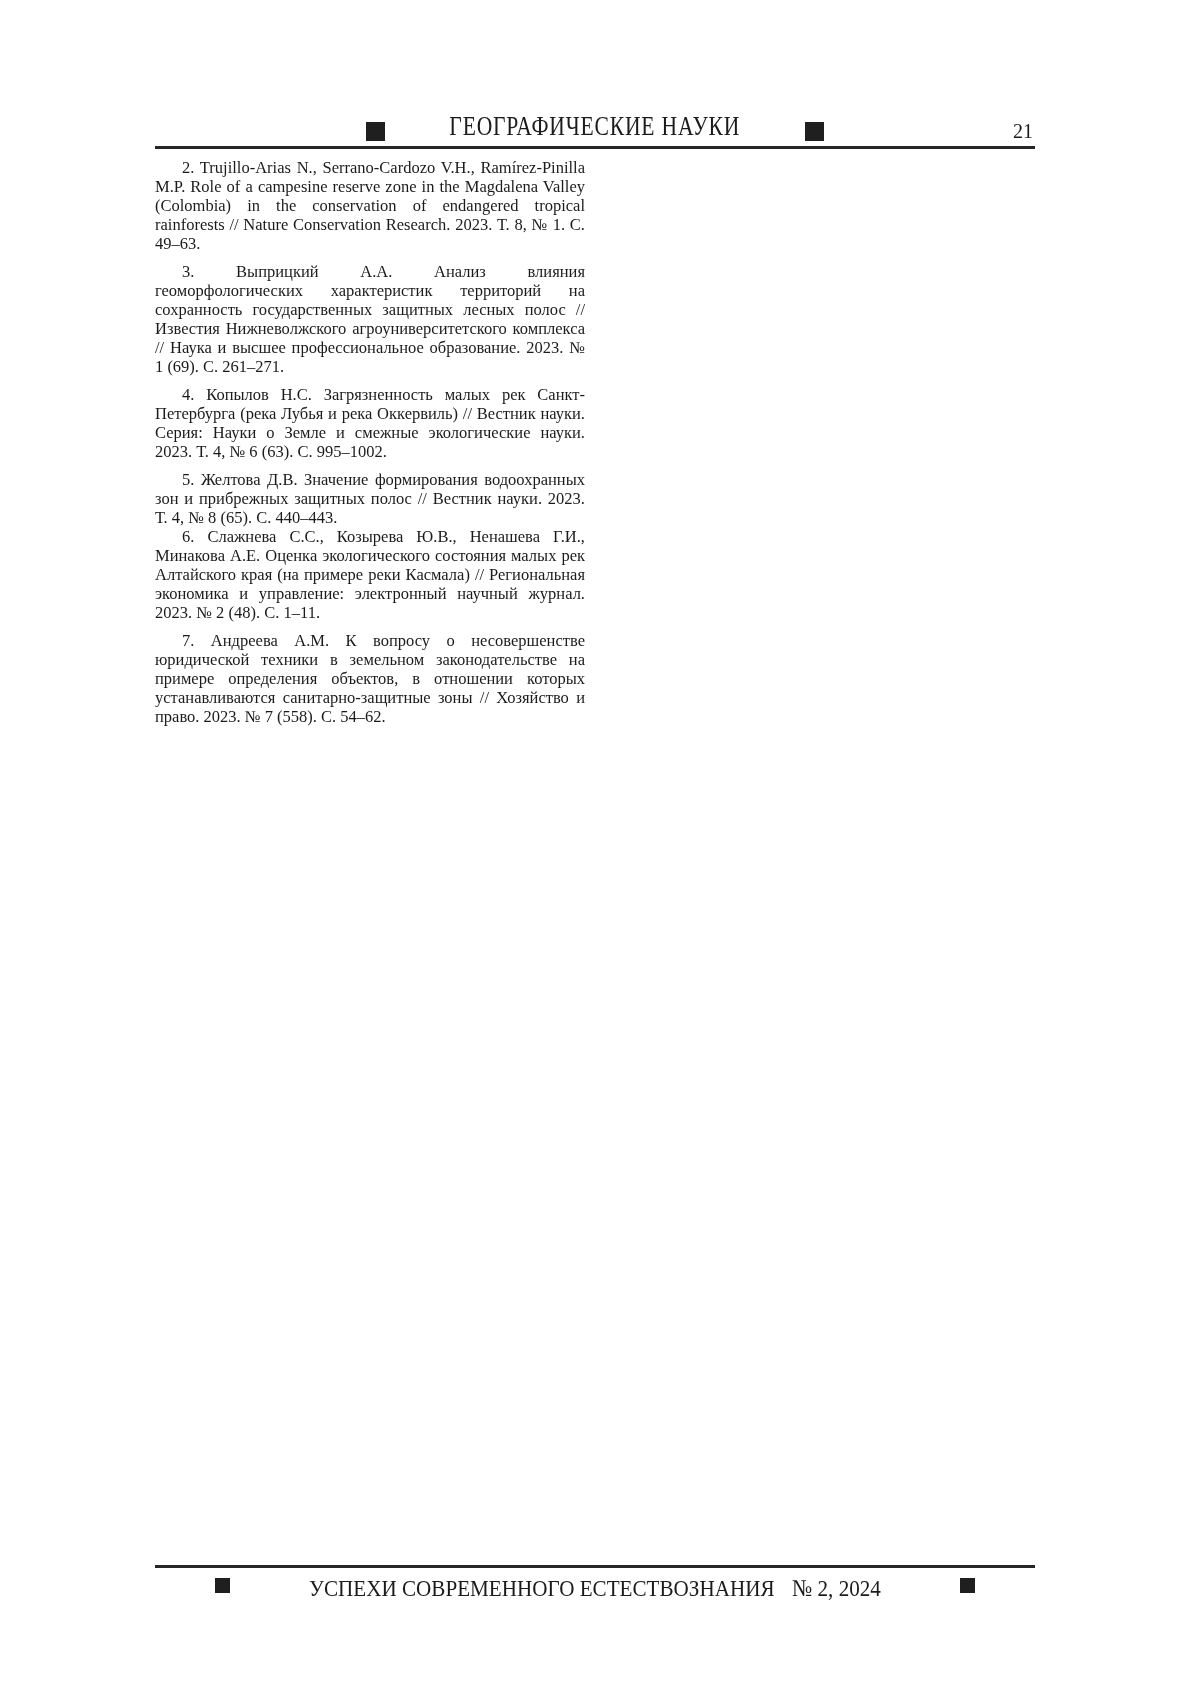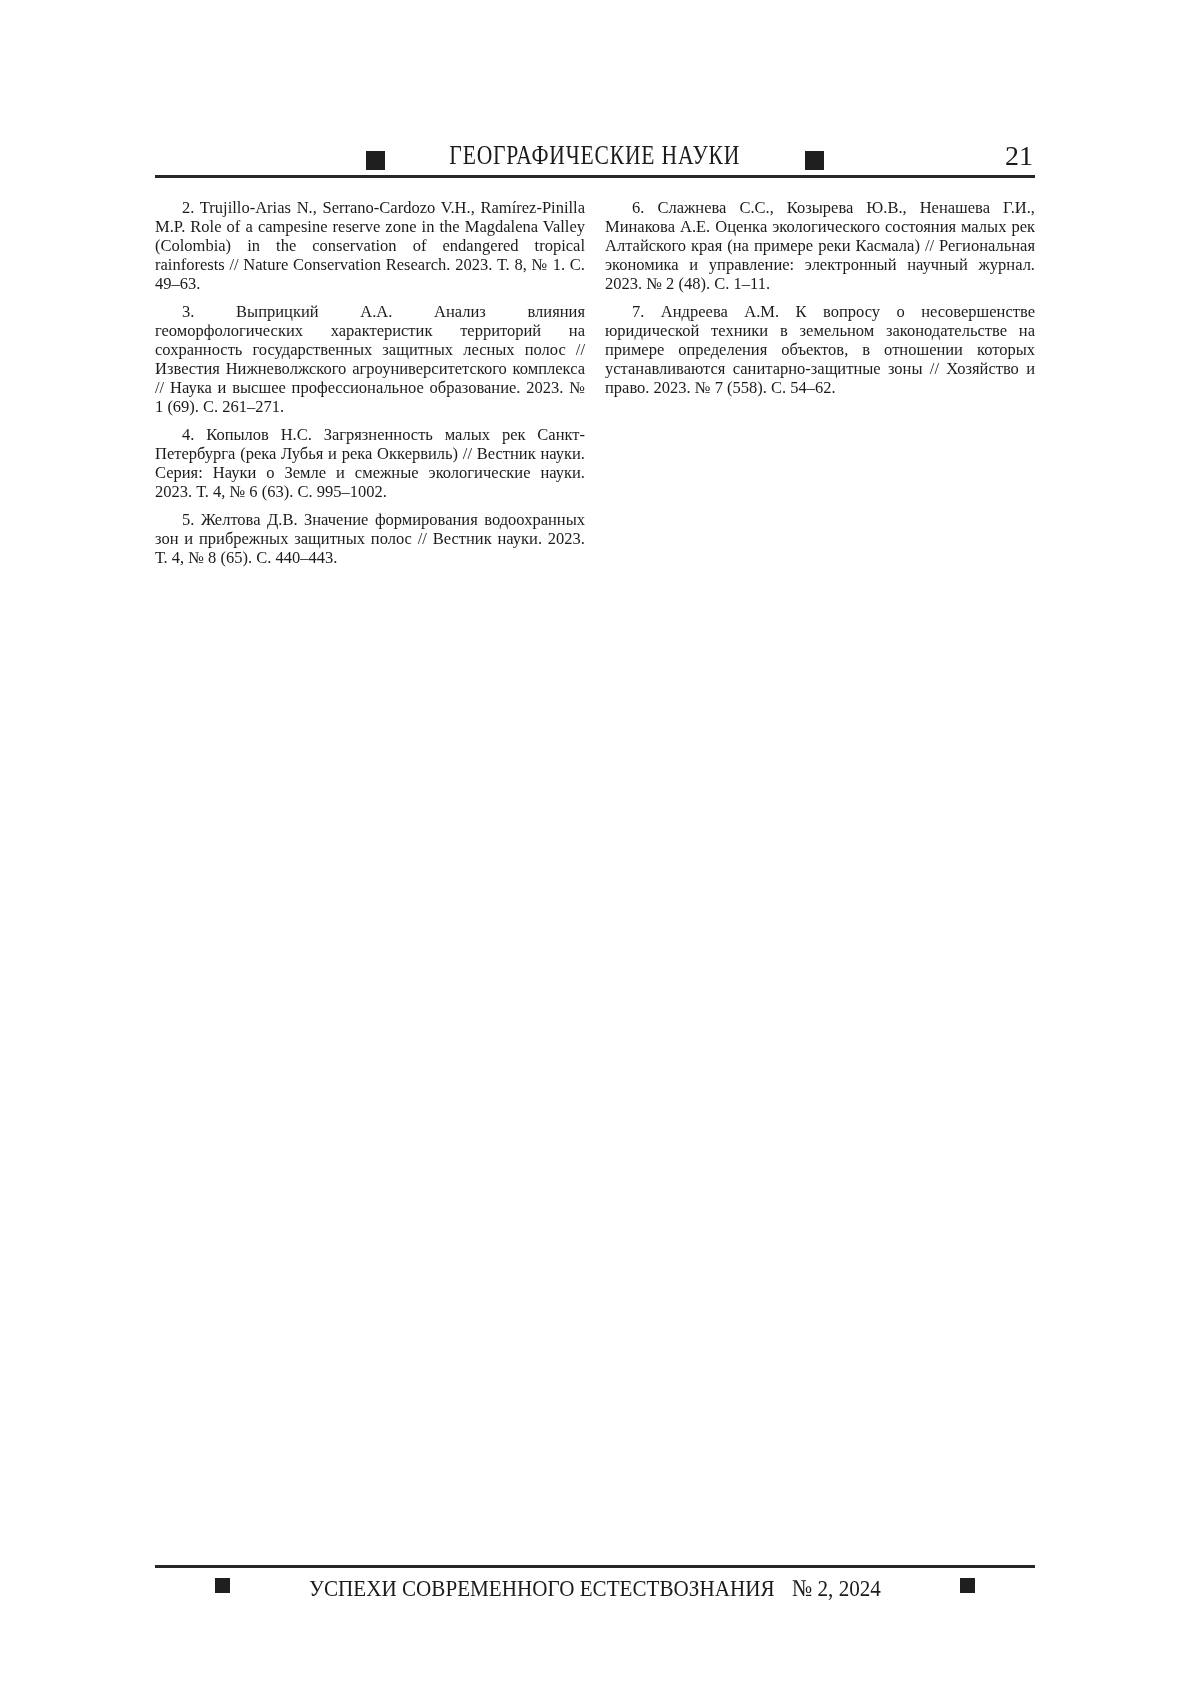--- a/index.html
+++ b/index.html
@@ -18,21 +18,21 @@
   }
   .content {
     position: absolute;
     left: 155px;
     top: 0;
     width: 880px;
   }
   
   .header-band {
     position: relative;
-    height: 178px;
+    height: 149px;
     border-bottom: 3px solid #262626;
     display: flex;
     align-items: flex-end;
     justify-content: center;
     padding-bottom: 5px;
     box-sizing: border-box;
   }
   .sq {
     display: inline-block;
     width: 19px;
@@ -52,28 +52,28 @@
     transform: scaleX(0.80);
     display: inline-block;
     white-space: nowrap;
     line-height: 1;
     padding-bottom: 1px;
   }
   .page-number {
     position: absolute;
     right: 2px;
     bottom: 5px;
-    font-size: 28px;
+    font-size: 20px;
     line-height: 1;
   }
   
   .columns {
     display: flex;
-    gap: 20px;
-    margin-top: 20px;
+    margin-top: 9px;
+    flex-direction: column;
   }
   .col {
     width: 430px;
     flex: 0 0 auto;
   }
   .ref {
     margin: 0;
     font-size: 16.5px;
     line-height: 19px;
     text-align: justify;

